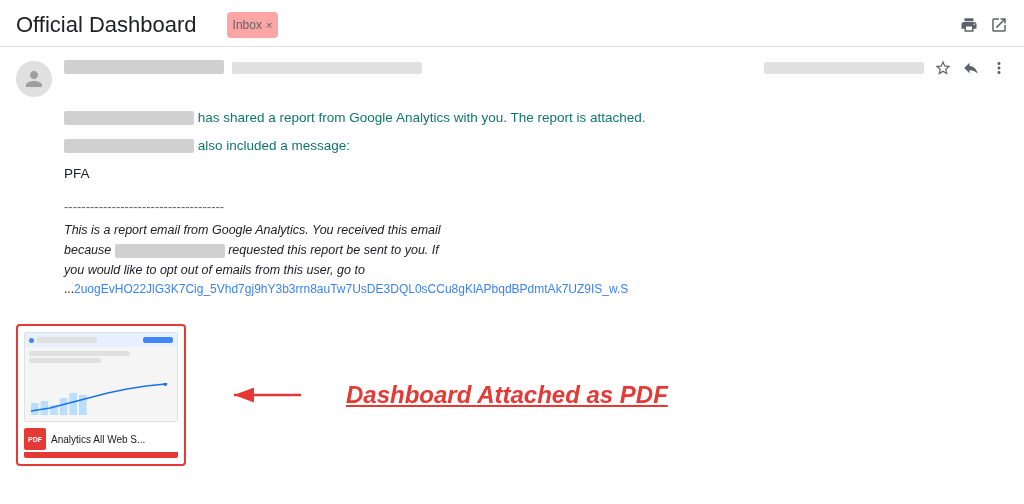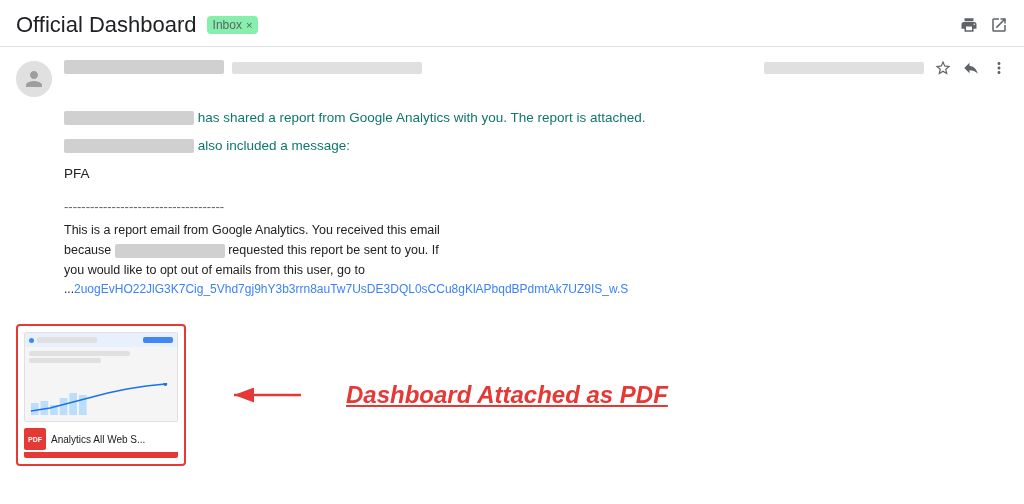--- a/index.html
+++ b/index.html
@@ -9,34 +9,34 @@
       color: #202124;
       font-size: 14px;
       width: 1024px;
       height: 504px;
       overflow: hidden;
     }
 
     
     .email-header {
       display: flex;
-      align-items: center;
       padding: 12px 16px 8px 16px;
       border-bottom: 1px solid #e0e0e0;
+      gap: 20px;
     }
     .email-title {
       font-size: 22px;
       font-weight: 400;
       color: #202124;
       margin-right: 10px;
     }
     .inbox-badge {
       display: inline-flex;
       align-items: center;
-      background: #86efac;
+      background: #fca5a5;
       border-radius: 4px;
       padding: 2px 6px;
       font-size: 12px;
       color: #5f6368;
       gap: 4px;
     }
     .inbox-badge .close-x {
       cursor: pointer;
       color: #5f6368;
       font-size: 11px;
@@ -145,20 +145,21 @@
     .divider-line {
       color: #5f6368;
       font-size: 13px;
       margin-bottom: 6px;
     }
     .footer-text {
       font-size: 12.5px;
       color: #202124;
       line-height: 1.6;
       max-width: 600px;
+      font-style: italic;
     }
     .link-text {
       color: #3b82f6;
       font-size: 12px;
       word-break: break-all;
     }
 
     
     .bottom-section {
       display: flex;

